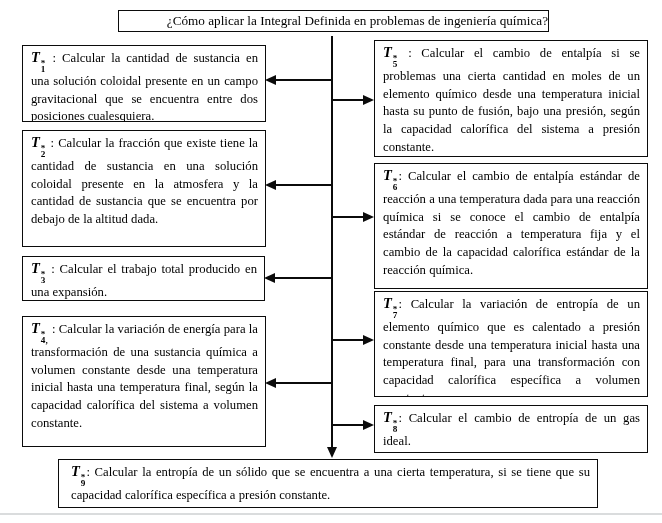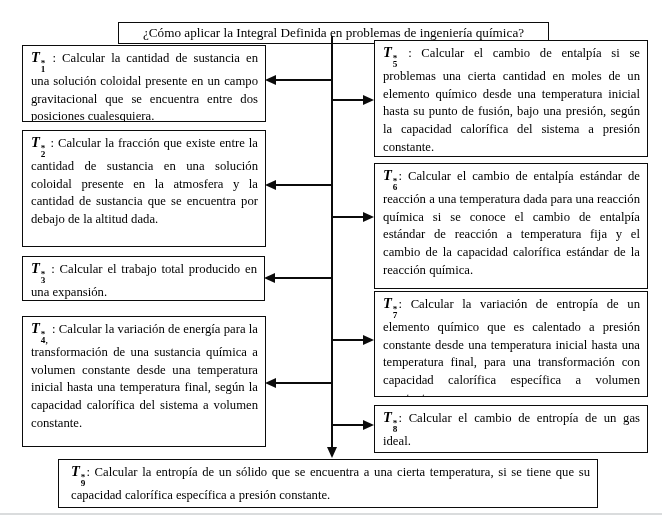--- a/index.html
+++ b/index.html
@@ -8,22 +8,22 @@
     font-family:"Liberation Serif", serif;color:#000;overflow:hidden;
   }
   .box{
     position:absolute;border:1.5px solid #0b0b0b;background:#ffffff;
     padding:3px 7px 2px 8px;font-size:12.7px;line-height:17.8px;
     text-align:justify;overflow:hidden;box-sizing:border-box;
   }
   .title-box{
     position:absolute;left:118px;top:10px;width:431px;height:22px;
     border:1.5px solid #0b0b0b;background:#fff;box-sizing:border-box;
-    display:flex;align-items:center;justify-content:center;
-    font-size:13.2px;white-space:nowrap;margin-top:12px;
+    display:flex;align-items:center;justify-content:flex-end;
+    font-size:13.2px;white-space:nowrap;
   }
   .lblT{font-weight:bold;font-style:italic;font-size:14.5px;}
   .stack{
     display:inline-flex;flex-direction:column;align-items:flex-start;
     font-size:9.2px;font-weight:bold;line-height:6.5px;
     vertical-align:-0.42em;margin-left:1px;margin-right:1px;
   }
   .stack .sup{height:6.5px;}
   .sep{white-space:pre;}
   .vline,.hline{position:absolute;background:#0b0b0b;}
@@ -77,21 +77,21 @@
     <span class="lblT">T</span><span class="stack">
         <span class="sup">*</span>
         <span class="sub">1</span>
       </span><span class="sep"> : </span><span>Calcular la cantidad de sustancia en una solución coloidal presente en un campo gravitacional que se encuentra entre dos posiciones cualesquiera.</span>
   </div>
 
   <div class="box" id="b2">
     <span class="lblT">T</span><span class="stack">
         <span class="sup">*</span>
         <span class="sub">2</span>
-      </span><span class="sep"> : </span><span>Calcular la fracción que existe entre la cantidad de sustancia en una solución coloidal presente en la atmosfera y la cantidad de sustancia que se encuentra por debajo de la altitud dada.</span>
+      </span><span class="sep"> : </span><span>Calcular la fracción que existe tiene la cantidad de sustancia en una solución coloidal presente en la atmosfera y la cantidad de sustancia que se encuentra por debajo de la altitud dada.</span>
   </div>
 
   <div class="box" id="b3">
     <span class="lblT">T</span><span class="stack">
         <span class="sup">*</span>
         <span class="sub">3</span>
       </span><span class="sep"> : </span><span>Calcular el trabajo total producido en una expansión.</span>
   </div>
 
   <div class="box" id="b4">

